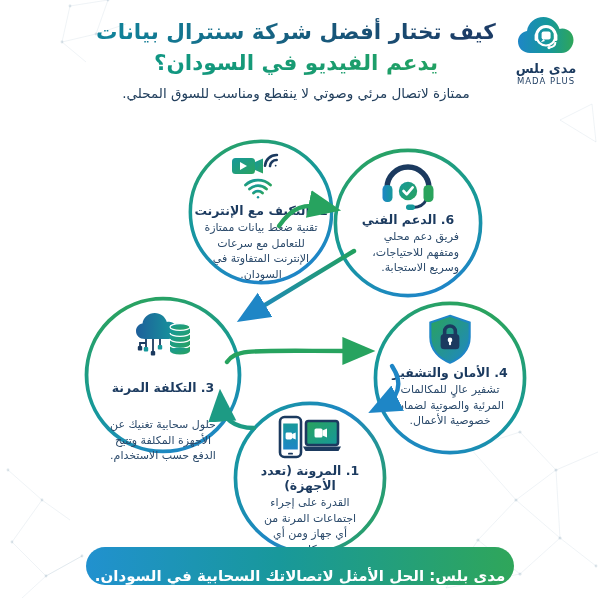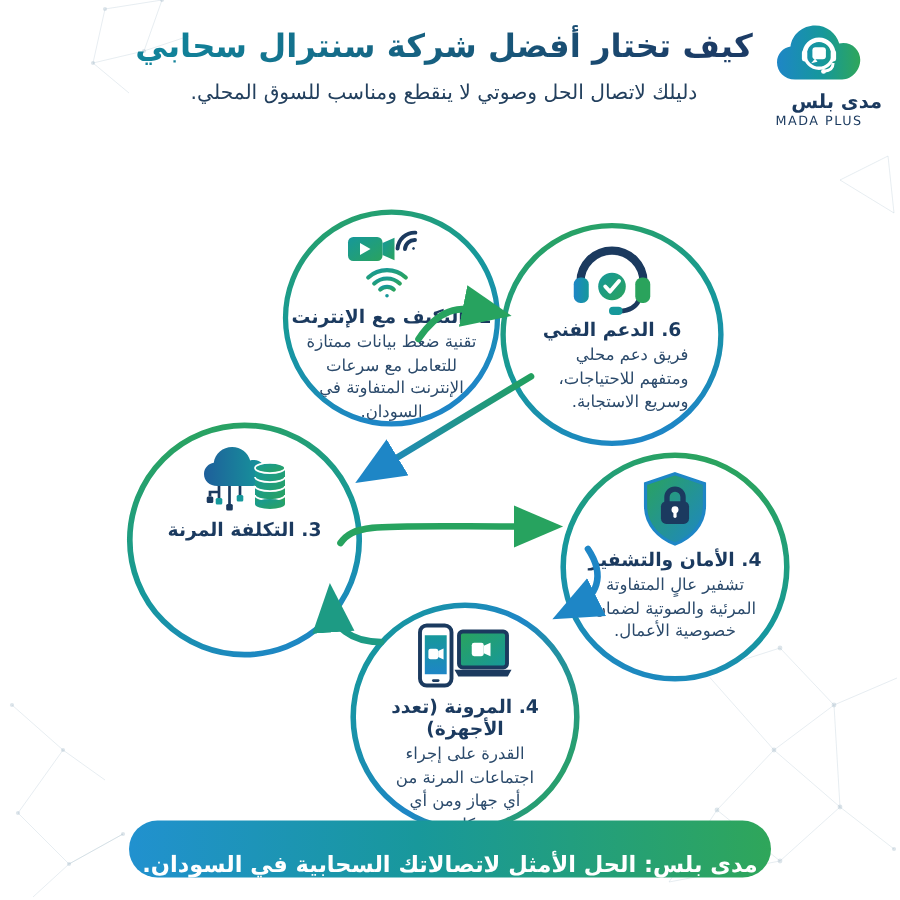--- a/index.html
+++ b/index.html
@@ -1,21 +1,21 @@
 <!DOCTYPE html>
 <html dir="rtl" lang="ar"><head>
 <meta charset="utf-8">
 <style>
   html,body{margin:0;padding:0;background:#e9edf0;}
   *{box-sizing:border-box;font-family:"DejaVu Sans",sans-serif;}
   #canvas{position:relative;width:600px;height:600px;margin:0 auto;background:#ffffff;overflow:hidden;}
 
   
   #logo{position:absolute;top:12px;right:12px;width:84px;text-align:center;}
-  #logo .ar{font-size:13px;font-weight:bold;color:#1b3a5f;margin-top:1px;text-align:right;}
+  #logo .ar{font-size:13px;font-weight:bold;color:#1b3a5f;margin-top:1px;}
   #logo .en{font-size:8.5px;font-weight:normal;color:#1b3a5f;letter-spacing:1px;}
   #title-block{position:absolute;top:16px;right:96px;left:88px;text-align:center;}
   .title-line{font-size:21.5px;font-weight:bold;line-height:1.45;}
   .t1{color:#1b3a5f;}
   .t2{color:#129179;}
   @supports ((-webkit-background-clip:text) or (background-clip:text)){
     .t1{background:linear-gradient(to left,#1c3c66 8%,#11839a 95%);-webkit-background-clip:text;background-clip:text;color:transparent;}
     .t2{background:linear-gradient(to left,#23a25f 8%,#0d9488 95%);-webkit-background-clip:text;background-clip:text;color:transparent;}
   }
   #subtitle{margin-top:7px;font-size:13.5px;font-weight:500;color:#23405e;}
@@ -86,22 +86,23 @@
       <rect x="24.6" y="19.5" width="9" height="8" rx="2" fill="#ffffff"></rect>
       <path d="M26.4,27 l-2.6,3.2 l4.2,-1.1 Z" fill="#ffffff"></path>
       <path d="M38.4,30 q0,5 -6,5.5" fill="none" stroke="#ffffff" stroke-width="2"></path>
       <circle cx="32" cy="35.6" r="1.6" fill="#ffffff"></circle>
     </svg>
     <div class="ar">مدى بلس</div>
     <div class="en">MADA PLUS</div>
   </div>
 
   <div id="title-block">
-    <div class="title-line t1">كيف تختار أفضل شركة سنترال سحابي</div>
-    <div id="subtitle">دليلك لاتصال الحل وصوتي لا ينقطع ومناسب للسوق المحلي.</div>
+    <div class="title-line t1">كيف تختار أفضل شركة سنترال بيانات</div>
+    <div class="title-line t2">يدعم الفيديو في السودان؟</div>
+    <div id="subtitle">ممتازة لاتصال مرئي وصوتي لا ينقطع ومناسب للسوق المحلي.</div>
   </div>
 
   <div class="circle" style="left:154px;top:139px;width:146px;height:146px;margin-left:34px;">
     <svg class="ring" viewBox="0 0 100 100">
       <defs>
           <linearGradient id="rg1" x1="0" y1="0" x2="0.4" y2="1">
         <stop offset="0" stop-color="#2aa35f"></stop>
             <stop offset="0.5" stop-color="#16989b"></stop>
             <stop offset="1" stop-color="#1e86c6"></stop>
       </linearGradient>
@@ -166,21 +167,21 @@
         <rect x="44.5" y="25" width="10" height="17" rx="4.5" fill="#2aa35c"></rect>
         <circle cx="29" cy="31" r="11.5" fill="#ffffff"></circle>
         <circle cx="29" cy="31" r="9.2" fill="url(#ig2b)"></circle>
         <path d="M24.5,31 l3.2,3.4 l6,-7" fill="none" stroke="#ffffff" stroke-width="2.6" stroke-linecap="round" stroke-linejoin="round"></path>
       </svg>
     </div>
     <div class="step-title">6. الدعم الفني</div>
     <div class="step-desc" style="padding:2px 24px 0 24px;text-align:right;">فريق دعم محلي ومتفهم للاحتياجات، وسريع الاستجابة.</div>
   </div>
 
-  <div class="circle" style="left:84px;top:281px;width:158px;height:158px;">
+  <div class="circle" style="left:84px;top:296px;width:158px;height:158px;gap:20px;">
     <svg class="ring" viewBox="0 0 100 100">
       <defs>
           <linearGradient id="rg3" x1="0.3" y1="0" x2="0.7" y2="1">
         <stop offset="0" stop-color="#2aa35f"></stop>
             <stop offset="0.55" stop-color="#16989b"></stop>
             <stop offset="1" stop-color="#1e86c6"></stop>
       </linearGradient>
         </defs>
       <circle cx="50" cy="50" r="48.4" fill="#ffffff" stroke="url(#rg3)" stroke-width="2.4"></circle>
     </svg>
@@ -209,20 +210,21 @@
         <rect x="5.8" y="37" width="4.4" height="4.4" rx="1" fill="#1b3a5f"></rect>
         <g>
           <path d="M38,18 h20 v24 h-20 Z" fill="url(#ig3b)"></path>
           <ellipse cx="48" cy="18" rx="10" ry="3.4" fill="url(#ig3b)" stroke="#ffffff" stroke-width="1.2"></ellipse>
           <path d="M38,24 a10,3.4 0 0 0 20,0 M38,30 a10,3.4 0 0 0 20,0 M38,36 a10,3.4 0 0 0 20,0" fill="none" stroke="#ffffff" stroke-width="1.2"></path>
           <ellipse cx="48" cy="42" rx="10" ry="3.4" fill="url(#ig3b)"></ellipse>
         </g>
       </svg>
     </div>
     <div class="step-title">3. التكلفة المرنة</div>
+    <div class="step-desc" style="padding:2px 24px 0 24px;">حلول سحابية تغنيك عن الأجهزة المكلفة وتتيح الدفع حسب الاستخدام.</div>
   </div>
 
   <div class="circle" style="left:373px;top:301px;width:154px;height:154px;">
     <svg class="ring" viewBox="0 0 100 100">
       <defs>
           <linearGradient id="rg4" x1="0.6" y1="0" x2="0.2" y2="1">
         <stop offset="0" stop-color="#2aa35f"></stop>
             <stop offset="0.55" stop-color="#16989b"></stop>
             <stop offset="1" stop-color="#1e86c6"></stop>
       </linearGradient>
@@ -238,21 +240,21 @@
         </linearGradient>
           </defs>
         <path d="M28,2 L50,9.5 V26 C50,40 40,50 28,54.5 C16,50 6,40 6,26 V9.5 Z" fill="url(#ig4)" stroke="#1e86c6" stroke-width="2.4"></path>
         <path d="M22,24 v-4.5 a6,6 0 0 1 12,0 V24" fill="none" stroke="#1b3a5f" stroke-width="4"></path>
         <rect x="17.5" y="22.5" width="21" height="17" rx="4" fill="#1b3a5f"></rect>
         <circle cx="28" cy="29" r="2.6" fill="#ffffff"></circle>
         <rect x="26.8" y="29.5" width="2.4" height="5.5" rx="1.2" fill="#ffffff"></rect>
       </svg>
     </div>
     <div class="step-title">4. الأمان والتشفير</div>
-    <div class="step-desc" style="padding:2px 22px 0 22px;">تشفير عالٍ المتفاوتة المرئية والصوتية لضمان خصوصية الأعمال.</div>
+    <div class="step-desc" style="padding:2px 22px 0 22px;">تشفير عالٍ للمكالمات المرئية والصوتية لضمان خصوصية الأعمال.</div>
   </div>
 
   <div class="circle" style="left:233px;top:401px;width:154px;height:154px;">
     <svg class="ring" viewBox="0 0 100 100">
       <defs>
           <linearGradient id="rg5" x1="0" y1="0.2" x2="1" y2="0.8">
         <stop offset="0" stop-color="#16989b"></stop>
             <stop offset="0.5" stop-color="#1e86c6"></stop>
             <stop offset="1" stop-color="#2aa35f"></stop>
       </linearGradient>
@@ -275,21 +277,21 @@
         <rect x="6.2" y="8.5" width="14.6" height="26" fill="url(#ig5a)"></rect>
         <rect x="8.6" y="17.5" width="6.5" height="7" rx="1.4" fill="#ffffff"></rect>
         <path d="M15.1,19 l3.6,-1.6 v7.2 l-3.6,-1.6 Z" fill="#ffffff"></path>
         <rect x="11" y="37.8" width="5" height="1.8" rx="0.9" fill="#1b3a5f"></rect>
         <rect x="29" y="6" width="32" height="24" rx="2.5" fill="url(#ig5b)" stroke="#1b3a5f" stroke-width="2.6"></rect>
         <rect x="37.5" y="13.5" width="8" height="9" rx="1.6" fill="#ffffff"></rect>
         <path d="M45.5,15.5 l4.5,-2 v9 l-4.5,-2 Z" fill="#ffffff"></path>
         <path d="M26,31.5 h38 l-2.5,4.5 h-33 Z" fill="#1b3a5f"></path>
       </svg>
     </div>
-    <div class="step-title">4. المرونة (تعدد الأجهزة)</div>
+    <div class="step-title">1. المرونة (تعدد الأجهزة)</div>
     <div class="step-desc" style="padding:2px 26px 0 26px;">القدرة على إجراء اجتماعات المرنة من أي جهاز ومن أي مكان.</div>
   </div>
 
   <svg id="arrows">
     <defs>
       <marker id="mGreen" orient="auto" markerWidth="9" markerHeight="9" refX="4" refY="3.2">
         <path d="M0,0 L7.5,3.2 L0,6.4 Z" fill="#27a35f"></path>
       </marker>
       <marker id="mBlue" orient="auto" markerWidth="9" markerHeight="9" refX="4" refY="3.2">
         <path d="M0,0 L7.5,3.2 L0,6.4 Z" fill="#1e86c6"></path>

